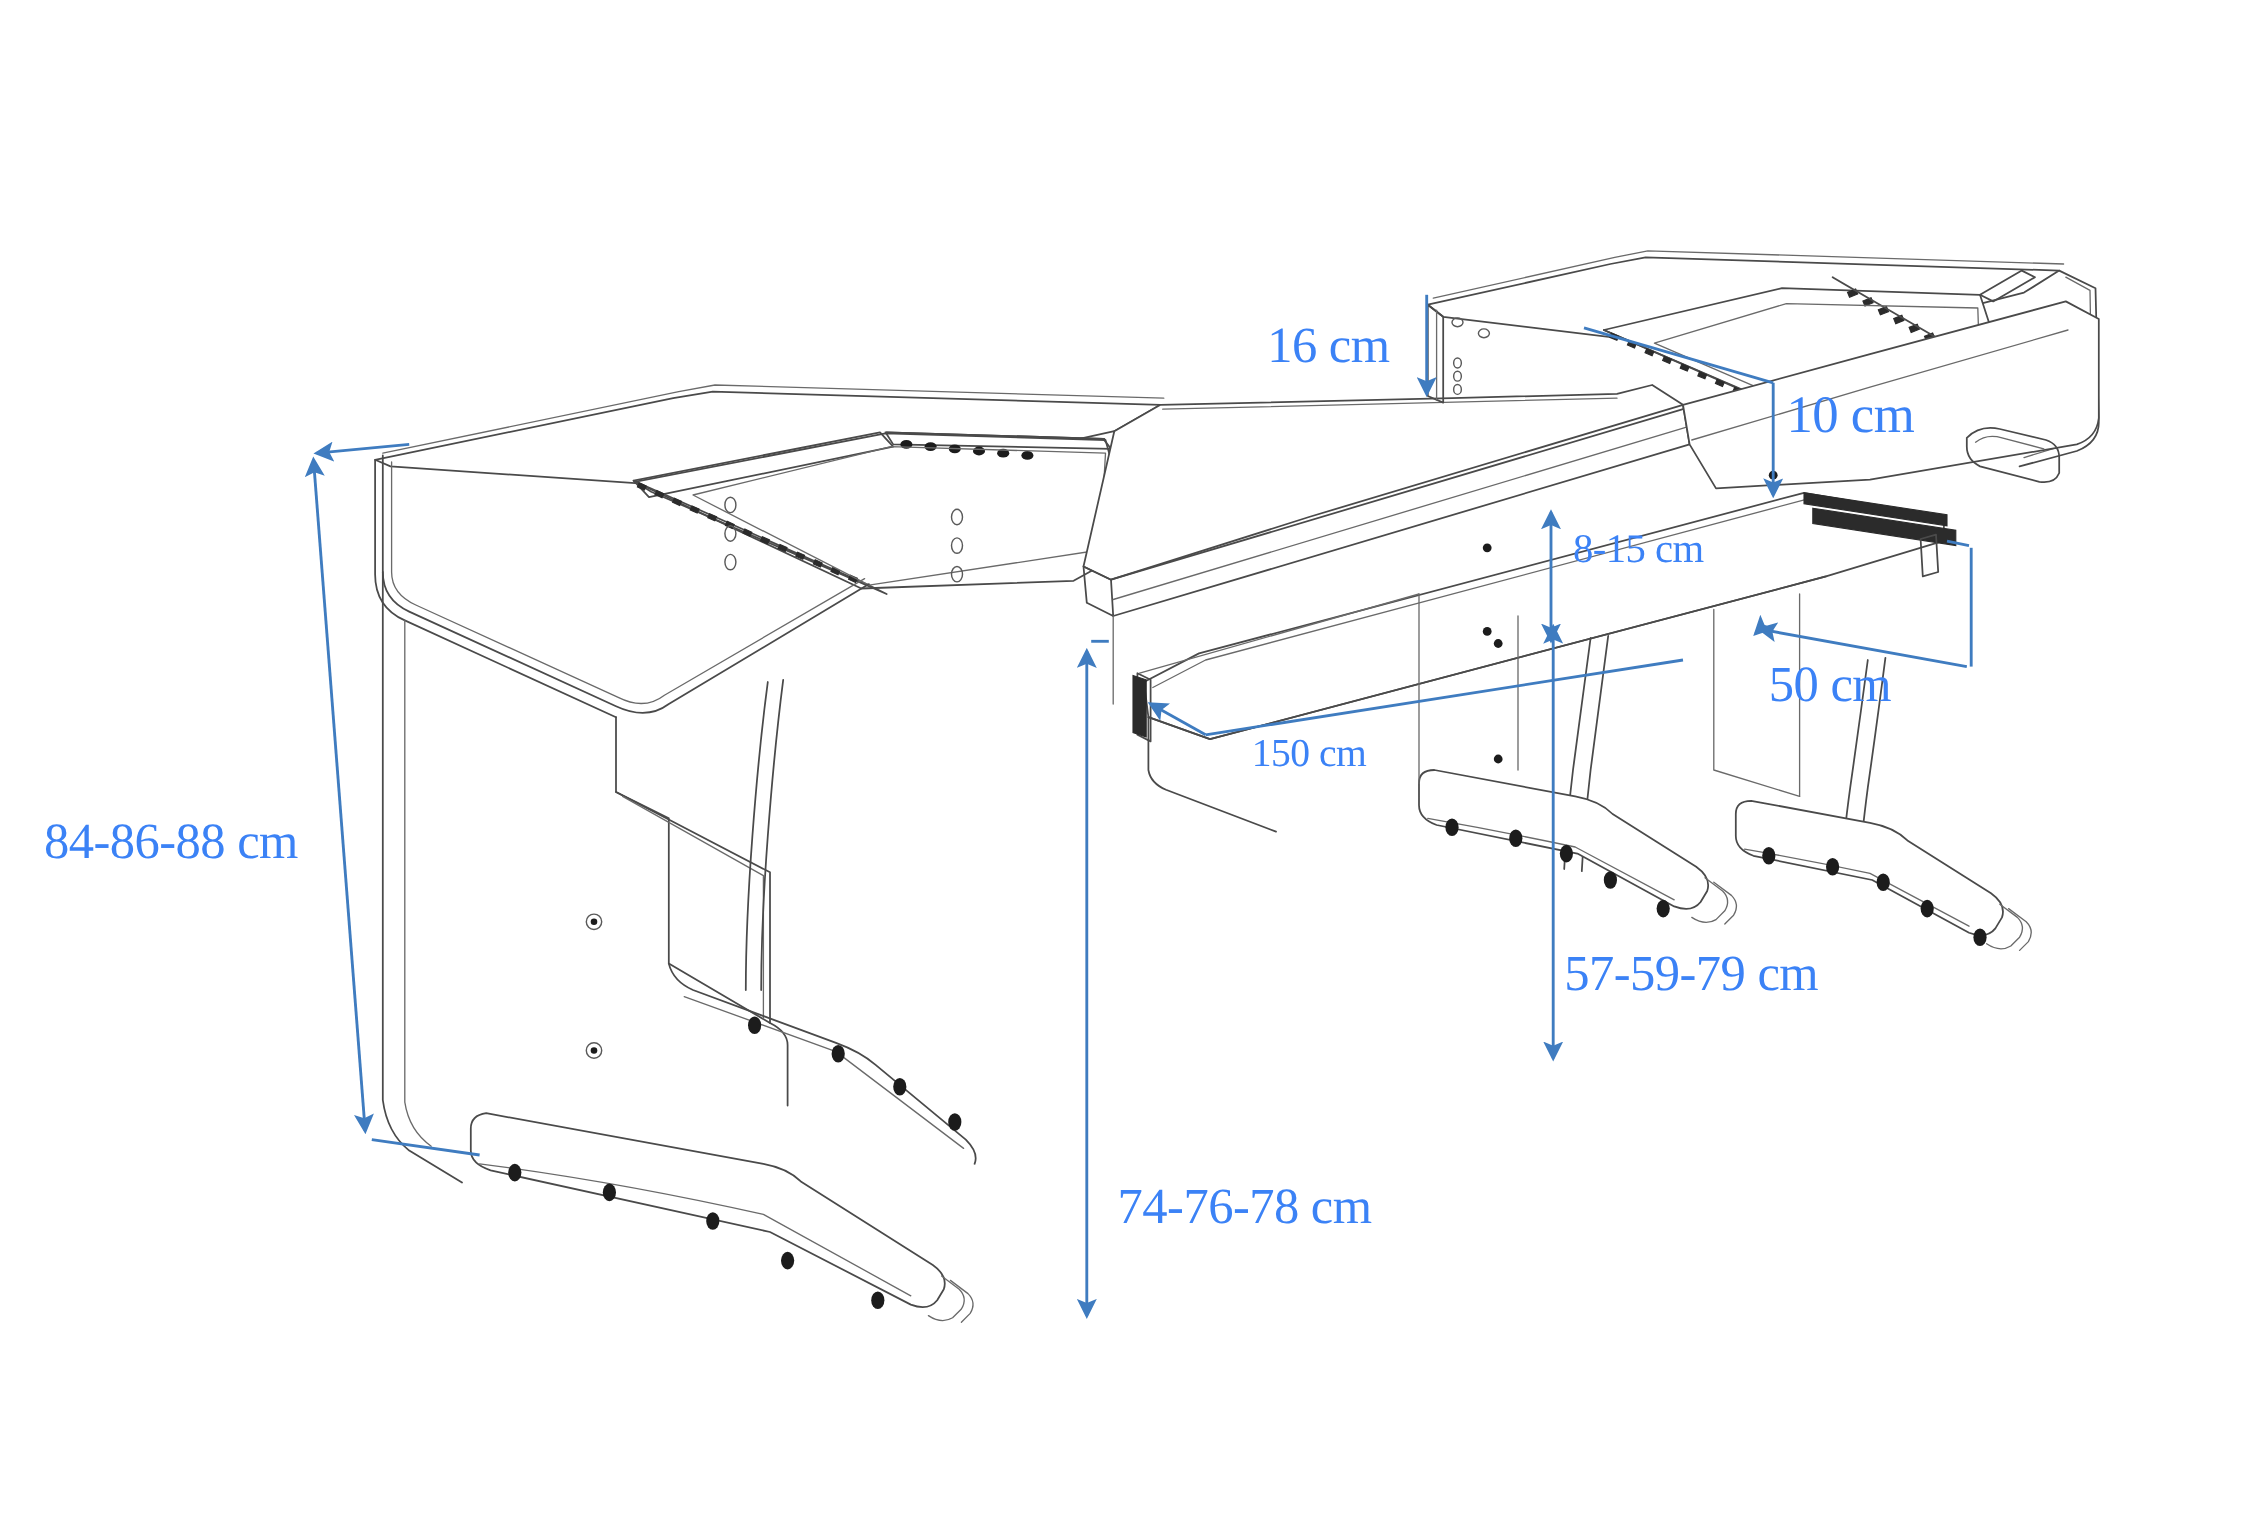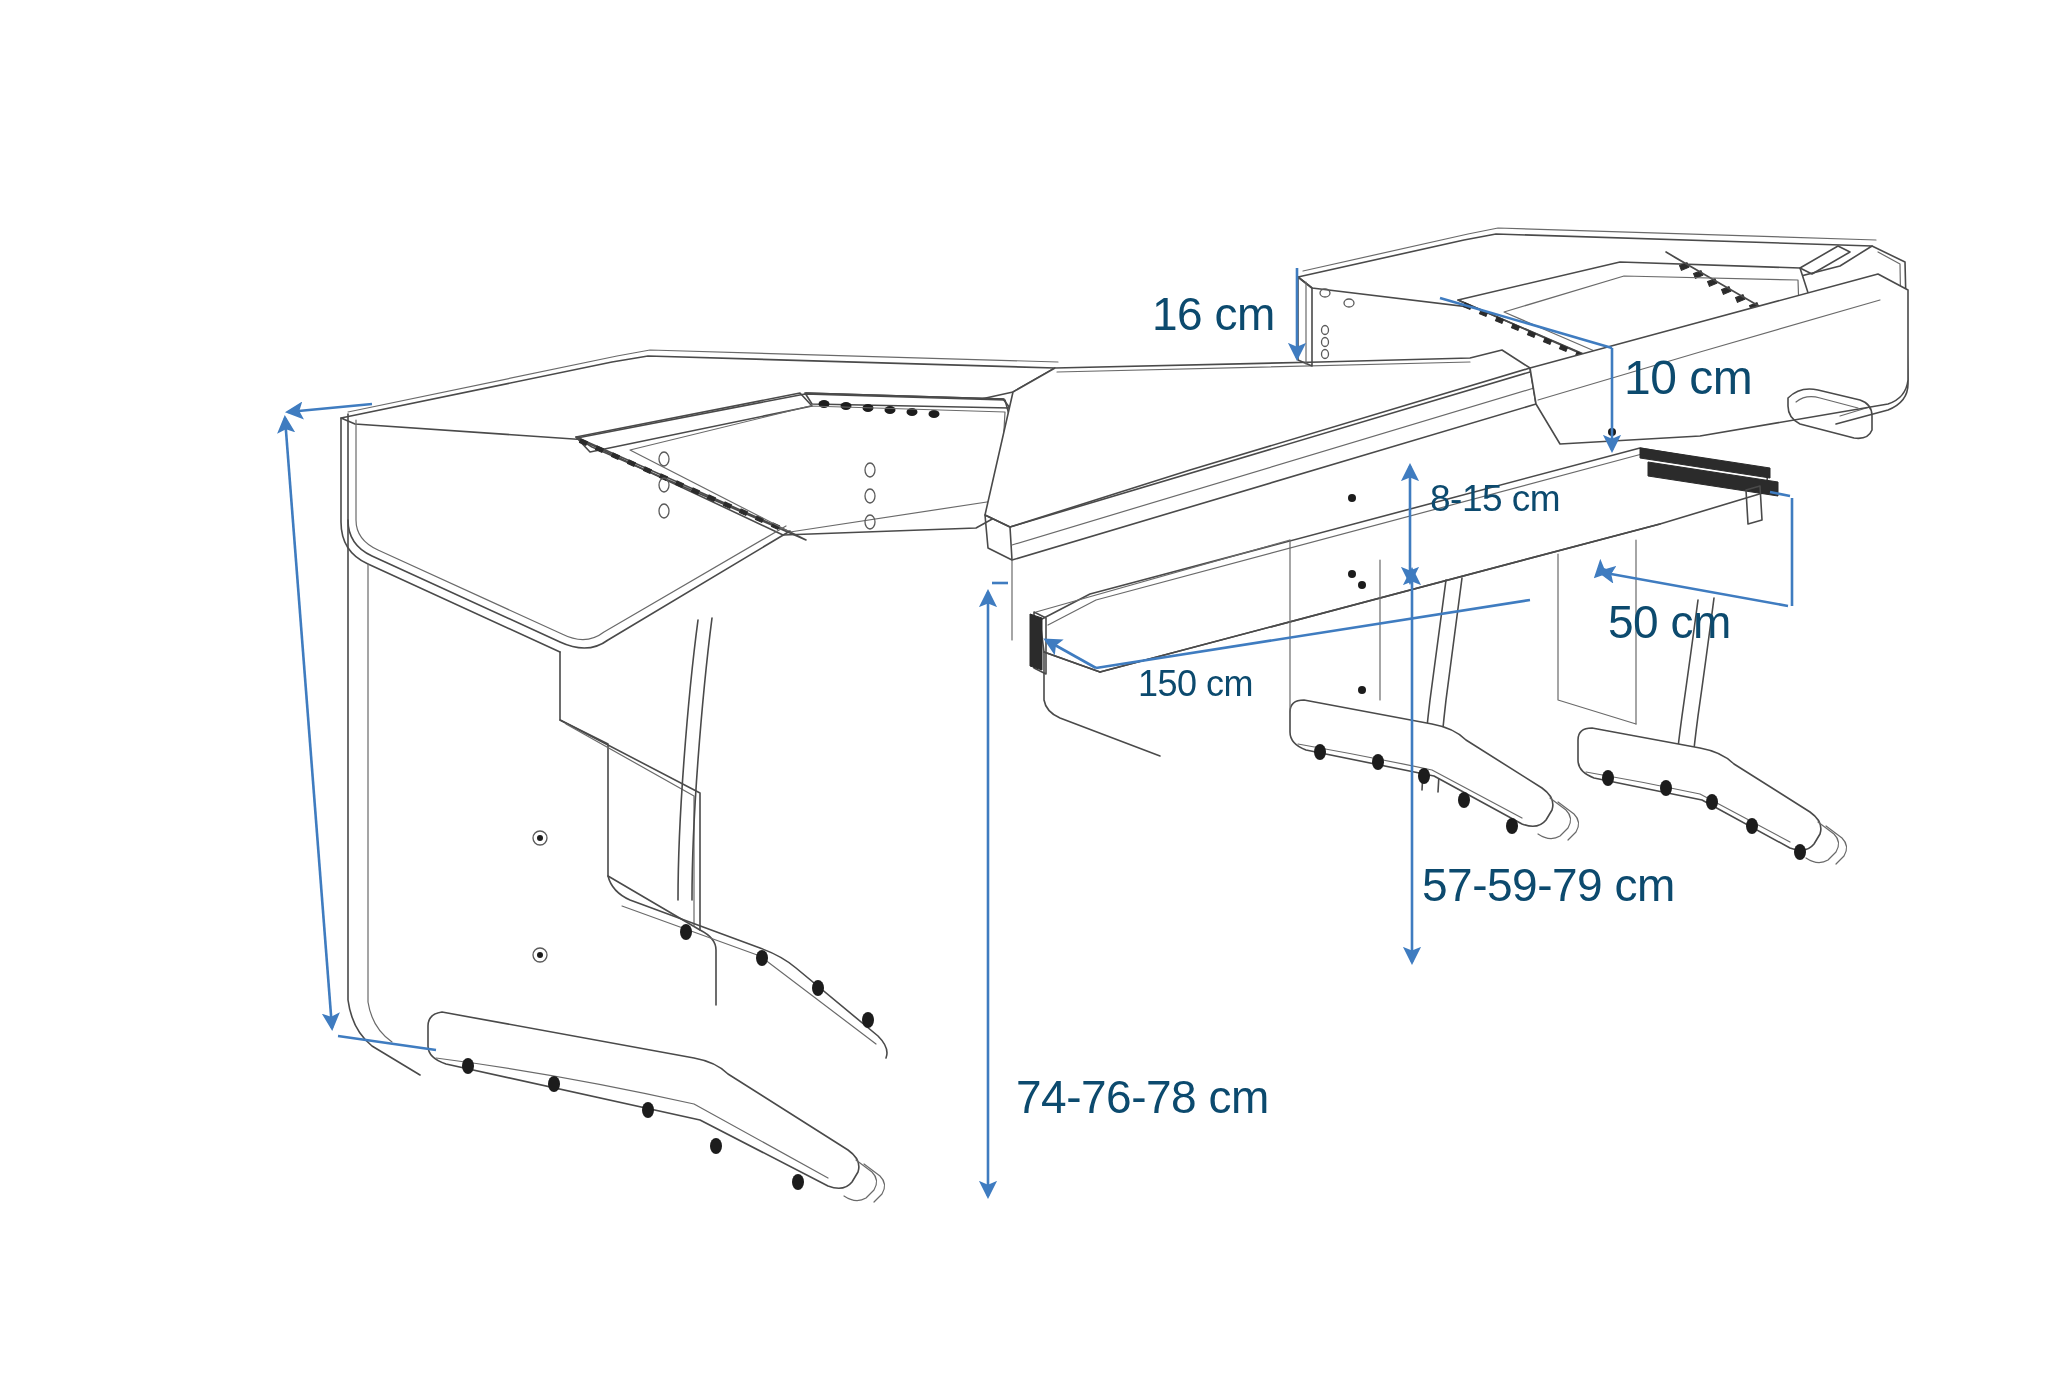--- a/index.html
+++ b/index.html
@@ -21,22 +21,22 @@
   }
   svg.layer {
     position: absolute;
     top: 0;
     left: 0;
     width: 2062px;
     height: 1400px;
   }
   .dim-label {
     position: absolute;
-    color: #0c4a6e;
-    font-family: Liberation Sans, sans-serif;
+    color: #3b82f6;
+    font-family: Liberation Serif, serif;
     font-weight: 400;
     white-space: nowrap;
     letter-spacing: -0.5px;
   }
   
   .ln {
     fill: none;
     stroke: #4a4a4a;
     stroke-width: 1.6;
     stroke-linejoin: round;
@@ -375,20 +375,21 @@
       <path class="dimline" d="M1600,572 L1596,576" marker-end="url(#arrEnd)"></path>
       <path class="dimline" d="M1608,568 L1608,440" style="display:none"></path>
       <path class="dimline" d="M1788,604 L1614,568" style="display:none"></path>
     </g>
 
     <g>
       <path class="dimline" d="M1412,570 L1412,962" marker-start="url(#arrStart)" marker-end="url(#arrEnd)"></path>
     </g>
   </svg>
 
+  <div class="dim-label" style="left:40px; top:738px; font-size:46px;">84-86-88 cm</div>
 
   <div class="dim-label" style="left:1152px; top:287px; font-size:46px;">16 cm</div>
 
   <div class="dim-label" style="left:1624px; top:350px; font-size:48px;">10 cm</div>
 
   <div class="dim-label" style="left:1430px; top:478px; font-size:37px;">8-15 cm</div>
 
   <div class="dim-label" style="left:1608px; top:595px; font-size:46px;">50 cm</div>
 
   <div class="dim-label" style="left:1138px; top:663px; font-size:36px;">150 cm</div>

